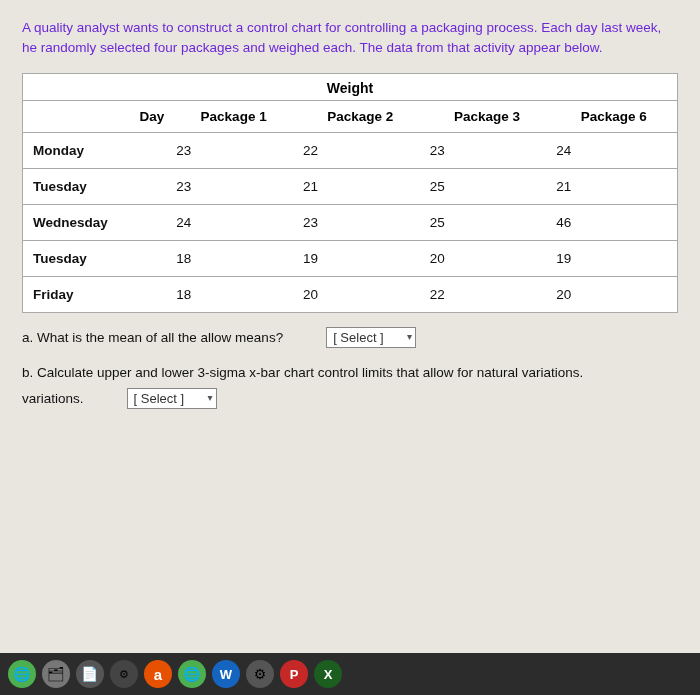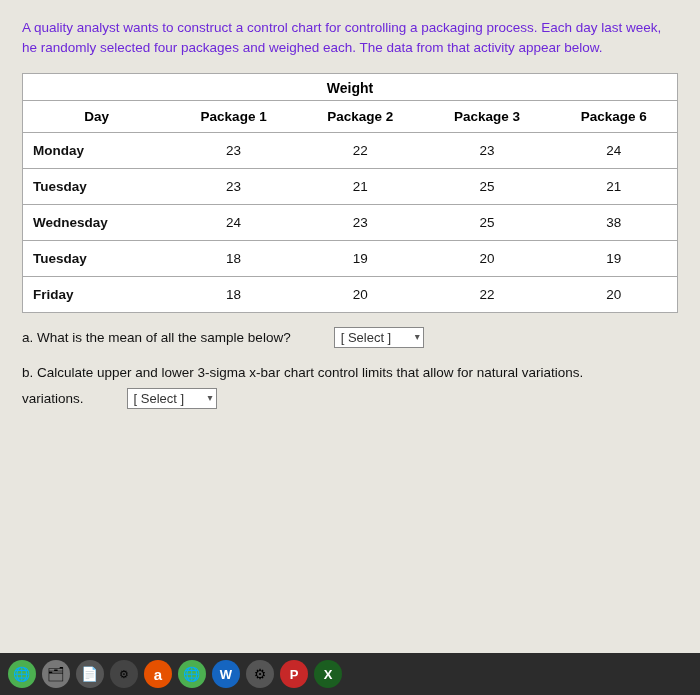--- a/index.html
+++ b/index.html
@@ -50,35 +50,35 @@
     }
 
     .col-headers-row th {
       font-weight: bold;
       padding: 8px 6px;
       border-bottom: 1px solid #aaa;
       font-size: 13.5px;
     }
 
     .col-headers-row th:first-child {
-      text-align: center;
+      text-align: right;
     }
 
     tbody tr {
       border-bottom: 1px solid #aaa;
     }
 
     tbody tr:last-child {
       border-bottom: none;
       padding-left: 20px;
     }
 
     tbody td {
       padding: 10px 6px;
-      text-align: center;
+      text-align: left;
       font-size: 13.5px;
       color: #111;
     }
 
     tbody td:first-child {
       text-align: left;
       padding-left: 10px;
       font-weight: bold;
     }
 
@@ -190,21 +190,21 @@
               <td>23</td>
               <td>21</td>
               <td>25</td>
               <td>21</td>
             </tr>
             <tr>
               <td>Wednesday</td>
               <td>24</td>
               <td>23</td>
               <td>25</td>
-              <td>38</td>
+              <td>46</td>
             </tr>
             <tr>
               <td>Tuesday</td>
               <td>18</td>
               <td>19</td>
               <td>20</td>
               <td>19</td>
             </tr>
             <tr>
               <td>Friday</td>
@@ -212,21 +212,21 @@
               <td>20</td>
               <td>22</td>
               <td>20</td>
             </tr>
           </tbody>
       </table>
     </div>
 
     <div class="question-section">
       <div class="question-row">
-        <span>a. What is the mean of all the sample below?</span>
+        <span>a. What is the mean of all the allow means?</span>
         <div class="select-box-wrapper">
           <select>
             <option>[ Select ]</option>
           </select>
           <span class="dropdown-arrow">▾</span>
         </div>
       </div>
     </div>
 
     <div class="question-section">

